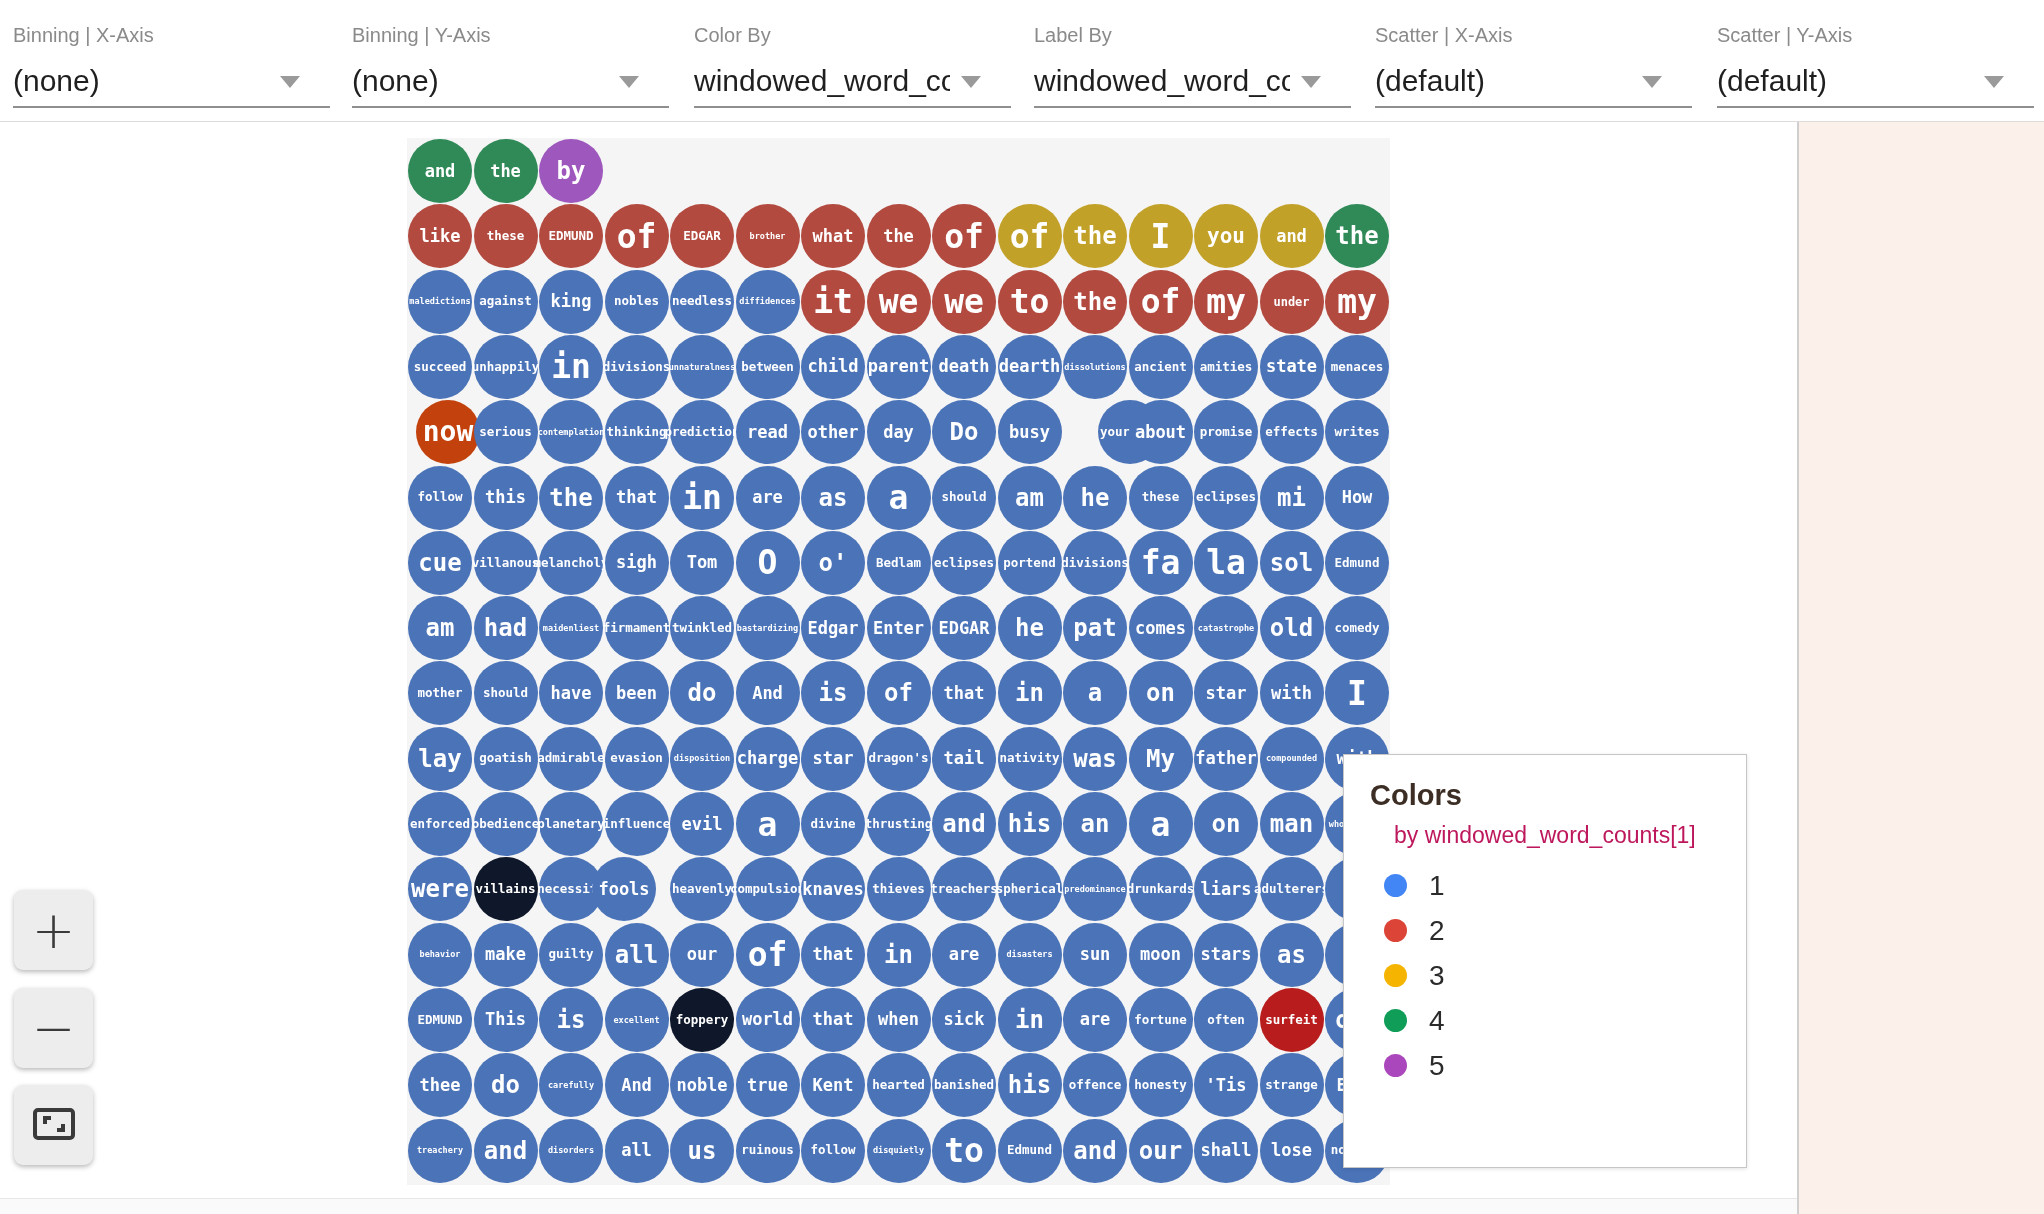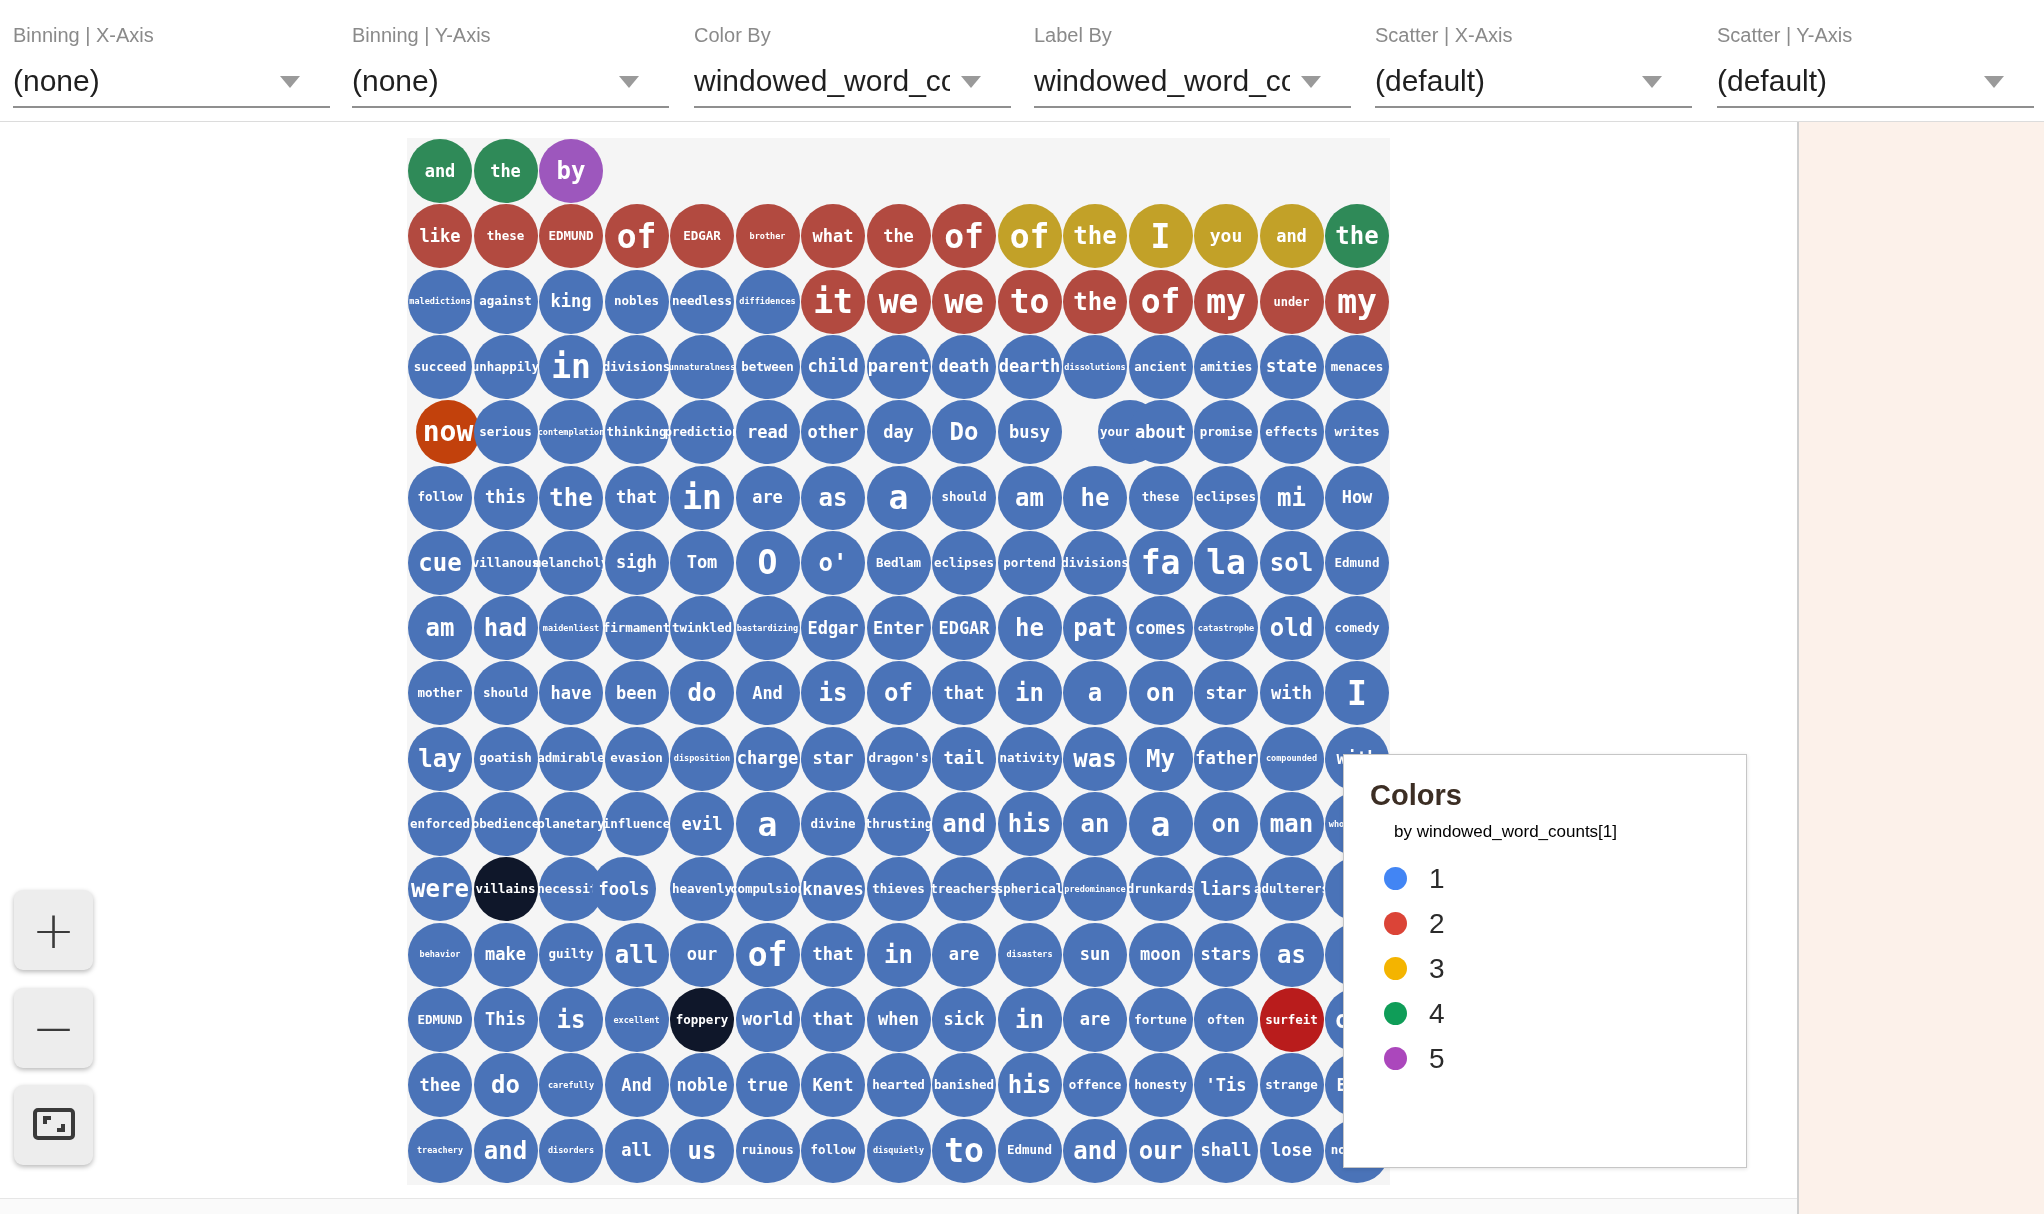--- a/index.html
+++ b/index.html
@@ -33,21 +33,21 @@
     font-family:"DejaVu Sans", sans-serif;}
 
   
   .legend{position:absolute;left:1343px;top:754px;width:404px;height:414px;background:#fff;
     border:1px solid #c6c6c6;box-sizing:border-box;z-index:5;box-shadow:0 1px 4px rgba(0,0,0,0.12);}
   .legend-header{height:77px;background:#e9e8f8;border-bottom:1px solid #c6c6c6;display:flex;
     align-items:center;padding:0 28px;box-sizing:border-box;cursor:pointer;}
   .legend-title{font-size:29px;color:#1f1f1f;flex:1;}
   .legend-body{padding:24px 26px 0 26px;}
   .legend-section{font-size:29px;font-weight:bold;color:#3c2e24;}
-  .legend-subtitle{font-size:17px;color:#000000;margin:10px 0 14px 24px;}
+  .legend-subtitle{font-size:23px;color:#be185d;margin:10px 0 14px 24px;}
   .legend-item{display:flex;align-items:center;height:45px;cursor:pointer;}
   .legend-dot{width:23px;height:23px;border-radius:50%;margin:0 22px 0 14px;flex:none;}
   .legend-item-label{font-size:28px;color:#2b2b2b;}
 
   
   .vdivider{position:absolute;left:1797px;top:122px;width:2px;height:1092px;background:#cfcfcf;z-index:2;}
   .right-panel{position:absolute;left:1799px;top:122px;width:245px;height:1092px;background:#fcf1ea;z-index:2;}
   .bottom-strip{position:absolute;left:0;top:1198px;width:1797px;height:16px;background:#fafafa;
     border-top:1px solid #e6e6e6;box-sizing:border-box;z-index:3;}
 </style>
@@ -98,21 +98,21 @@
       <div class="circle" style="left: 132px; top: 66.3px; background: rgb(178, 74, 64); font-size: 12.5px;">EDMUND</div>
       <div class="circle" style="left: 197.5px; top: 66.3px; background: rgb(178, 74, 64); font-size: 33px;">of</div>
       <div class="circle" style="left: 263px; top: 66.3px; background: rgb(178, 74, 64); font-size: 12.5px;">EDGAR</div>
       <div class="circle" style="left: 328.5px; top: 66.3px; background: rgb(178, 74, 64); font-size: 8.5px;">brother</div>
       <div class="circle" style="left: 394px; top: 66.3px; background: rgb(178, 74, 64); font-size: 17px;">what</div>
       <div class="circle" style="left: 459.5px; top: 66.3px; background: rgb(178, 74, 64); font-size: 17px;">the</div>
       <div class="circle" style="left: 525px; top: 66.3px; background: rgb(178, 74, 64); font-size: 33px;">of</div>
       <div class="circle" style="left: 590.5px; top: 66.3px; background: rgb(194, 161, 40); font-size: 33px;">of</div>
       <div class="circle" style="left: 656px; top: 66.3px; background: rgb(194, 161, 40); font-size: 24px;">the</div>
       <div class="circle" style="left: 721.5px; top: 66.3px; background: rgb(194, 161, 40); font-size: 33px;">I</div>
-      <div class="circle" style="left: 787px; top: 66.3px; background: rgb(194, 161, 40); font-size: 18px;">you</div>
+      <div class="circle" style="left: 787px; top: 66.3px; background: rgb(194, 161, 40); font-size: 21px;">you</div>
       <div class="circle" style="left: 852.5px; top: 66.3px; background: rgb(194, 161, 40); font-size: 17px;">and</div>
       <div class="circle" style="left: 918px; top: 66.3px; background: rgb(47, 138, 88); font-size: 24px;">the</div>
       <div class="circle" style="left: 1px; top: 131.6px; background: rgb(74, 115, 184); font-size: 8.5px;">maledictions</div>
       <div class="circle" style="left: 66.5px; top: 131.6px; background: rgb(74, 115, 184); font-size: 12.5px;">against</div>
       <div class="circle" style="left: 132px; top: 131.6px; background: rgb(74, 115, 184); font-size: 17px;">king</div>
       <div class="circle" style="left: 197.5px; top: 131.6px; background: rgb(74, 115, 184); font-size: 12.5px;">nobles</div>
       <div class="circle" style="left: 263px; top: 131.6px; background: rgb(74, 115, 184); font-size: 12.5px;">needless</div>
       <div class="circle" style="left: 328.5px; top: 131.6px; background: rgb(74, 115, 184); font-size: 8.5px;">diffidences</div>
       <div class="circle" style="left: 394px; top: 131.6px; background: rgb(178, 74, 64); font-size: 33px;">it</div>
       <div class="circle" style="left: 459.5px; top: 131.6px; background: rgb(178, 74, 64); font-size: 33px;">we</div>

